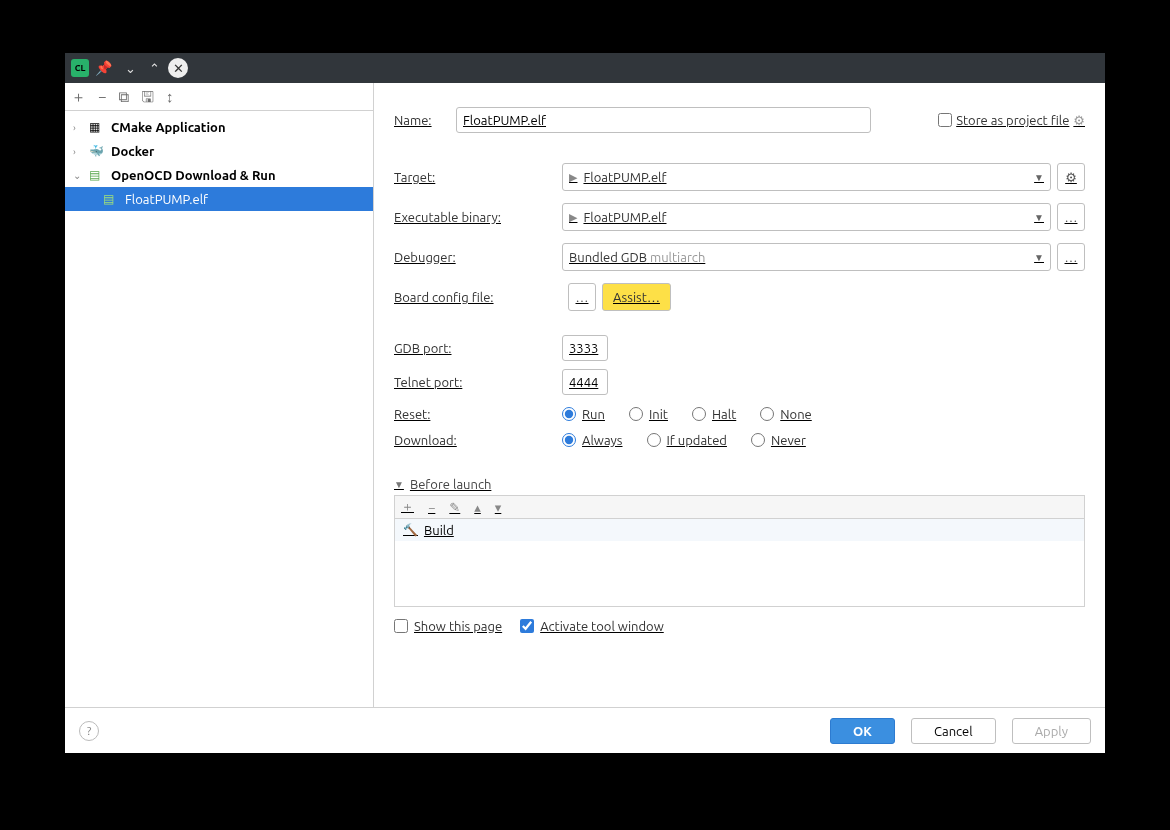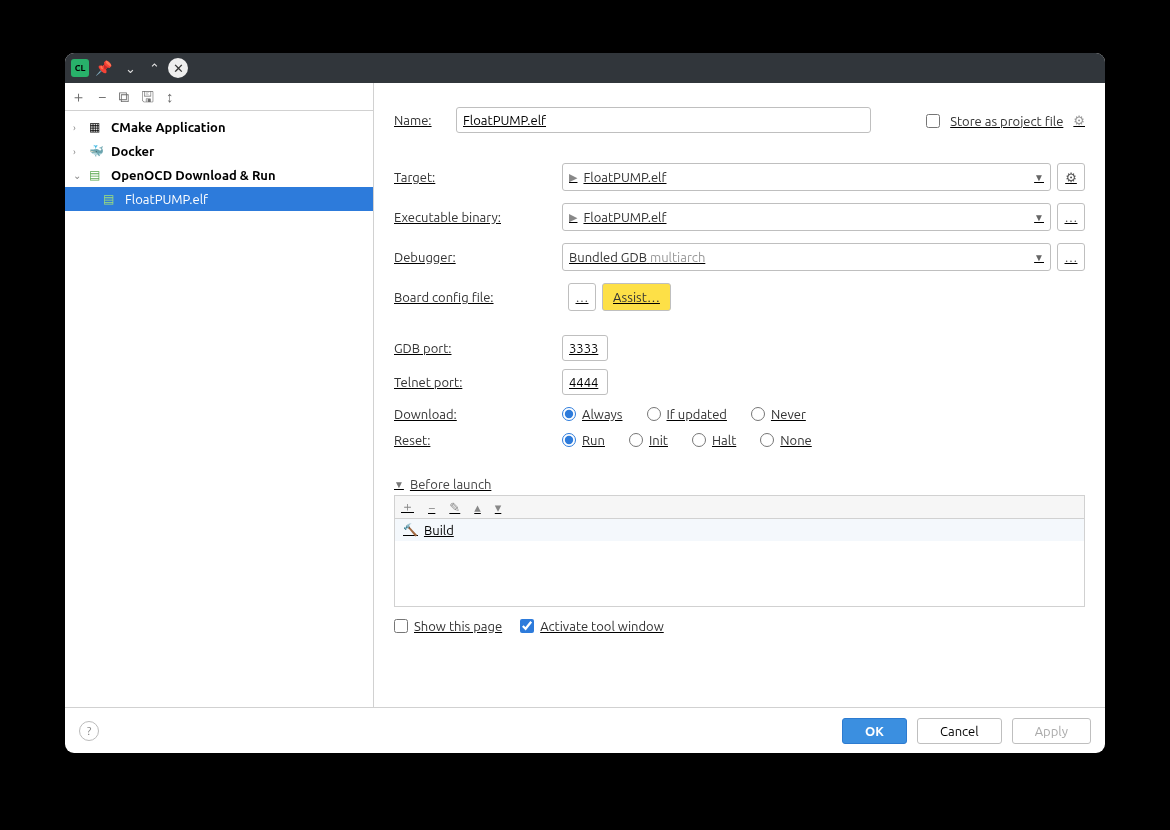--- a/index.html
+++ b/index.html
@@ -1,17 +1,17 @@
 <!DOCTYPE html>
 <html><head>
 <meta charset="utf-8">
 <style>
 * { box-sizing: border-box; margin: 0; padding: 0; font-family: -apple-system, "Segoe UI", Ubuntu, sans-serif; font-size: 13px; }
 body { background: #000; width: 1170px; height: 830px; position: relative; }
-.window { position: absolute; left: 65px; top: 53px; width: 1040px; height: 700px; background: #fff; border-radius: 9px; overflow: hidden; display: flex; flex-direction: column; }
+.window { position: absolute; left: 65px; top: 53px; width: 1040px; height: 700px; background: #fff; border-radius: 0; overflow: hidden; display: flex; flex-direction: column; }
 .titlebar { height: 30px; background: #31363b; color: #e0e0e0; display: flex; align-items: center; padding: 0 6px; }
 .titlebar .app-icon { width: 18px; height: 18px; background: #28b16a; border-radius: 3px; margin-right: 6px; display:flex; align-items:center; justify-content:center; font-size:9px; color:#000; font-weight:bold;}
 .titlebar .pin { color: #ccc; font-size: 14px; margin-right: 4px; }
 .titlebar .title { flex: 1; text-align: center; color: #ddd; }
 .titlebar .wbtn { width: 20px; height: 20px; display:flex; align-items:center; justify-content:center; color:#ddd; margin-left:4px; cursor:pointer; }
 .titlebar .wbtn.close { background:#eee; color:#333; border-radius:50%; }
 
 .body { flex:1; display:flex; min-height:0; }
 .sidebar { width: 309px; border-right:1px solid #d1d1d1; display:flex; flex-direction:column; }
 .toolbar { height: 28px; border-bottom:1px solid #d1d1d1; display:flex; align-items:center; padding:0 6px; gap:12px; color:#6e6e6e; }
@@ -25,21 +25,21 @@
 .il2 { padding-left: 38px; }
 .sidebar-bottom { padding:10px 12px; }
 .sidebar-bottom a { color:#2470c7; text-decoration:none; cursor:pointer; }
 
 .main { flex:1; padding:24px 20px 10px 20px; display:flex; flex-direction:column; overflow:auto;text-decoration:underline; }
 .row { display:flex; align-items:center; margin-bottom:12px; }
 .row .lbl { width:168px; color:#333; }
 .row.tight { margin-bottom:8px; }
 input[type=text].txt { border:1px solid #bfbfbf; border-radius:3px; padding:4px 6px; height:26px; background:#fff; }
 .name-row input { width:415px; }
-.store { margin-left:auto; display:flex; align-items:flex-end; gap:10px; color:#333;}
+.store { margin-left:auto; display:flex; align-items:center; gap:4px; color:#333;}
 .gear-small { color:#999; font-size:13px; }
 .dropdown { flex:1; display:flex; align-items:center; border:1px solid #bfbfbf; border-radius:3px; height:28px; padding:0 6px; background:#fff; cursor:pointer; }
 .dropdown .dd-icon { color:#888; font-size:11px; margin-right:6px;}
 .dropdown .dd-text { flex:1; color:#333; }
 .dropdown .dd-caret { color:#666; font-size:10px;}
 .dropdown .muted { color:#999; }
 .btn-icon { width:28px; height:28px; border:1px solid #bfbfbf; border-radius:3px; background:#fff; display:flex; align-items:center; justify-content:center; margin-left:6px; cursor:pointer; color:#555;}
 .btn { height:28px; border:1px solid #bfbfbf; border-radius:3px; background:#fde047; padding:0 10px; margin-left:6px; cursor:pointer; display:flex; align-items:center; color:#333;}
 .small-input { width:46px; text-align:left; }
 .radios { display:flex; gap:24px; align-items:center; }
@@ -50,21 +50,21 @@
 .bl-toolbar { height:24px; border:1px solid #d1d1d1; background:#f6f6f6; display:flex; align-items:center; padding:0 6px; gap:14px; color:#888;}
 .bl-toolbar span{cursor:pointer; font-size:13px;}
 .bl-list { border:1px solid #d1d1d1; border-top:none; height:88px; background:#fff; }
 .bl-item { padding:4px 8px; display:flex; align-items:center; gap:6px; background:#f4f8fc;}
 .hammer { color:#3b8f3b; font-size:12px;}
 .bottom-checks { display:flex; gap:18px; margin-top:12px;}
 .bottom-checks label { display:flex; align-items:center; gap:6px; color:#333;}
 
 .footer { height:46px; border-top:1px solid #d1d1d1; display:flex; align-items:center; padding:0 14px; }
 .footer .help { width:20px;height:20px;border:1px solid #bbb;border-radius:50%;display:flex;align-items:center;justify-content:center;color:#888;font-size:12px;cursor:pointer;}
-.footer .btns { margin-left:auto; display:flex; gap:10px;}
+.footer .btns { margin-left:auto; display:flex; gap:16px;}
 .footer .fbtn { height:26px; padding:0 22px; border:1px solid #bfbfbf; border-radius:3px; background:#fff; cursor:pointer; display:flex;align-items:center;}
 .footer .fbtn.primary { background:#3b8fe0; color:#fff; border-color:#2d7bd0; font-weight:bold;}
 .footer .fbtn.disabled { color:#aaa; }
 input[type=checkbox], input[type=radio]{ width:14px;height:14px; accent-color:#2D7BDB;}
 .cfgpath { width:405px; }
 </style>
 </head>
 <body>
 
 <div class="window">
@@ -161,55 +161,55 @@
       <div class="row tight">
         <div class="lbl">GDB port:</div>
         <input type="text" class="txt small-input" value="3333" style="">
       </div>
       <div class="row">
         <div class="lbl">Telnet port:</div>
         <input type="text" class="txt small-input" value="4444" style="">
       </div>
 
       <div class="row">
+        <div class="lbl">Reset:</div>
+        <div class="radios">
+          <label>
+              <input type="radio" name="rs" checked="" style="">
+              <span>Run</span>
+            </label>
+          <label>
+              <input type="radio" name="rs" style="">
+              <span>Init</span>
+            </label>
+          <label>
+              <input type="radio" name="rs" style="">
+              <span>Halt</span>
+            </label>
+          <label>
+              <input type="radio" name="rs" style="">
+              <span>None</span>
+            </label>
+        </div>
+      </div>
+
+      <div class="row">
         <div class="lbl">Download:</div>
         <div class="radios">
           <label>
               <input type="radio" name="dl" checked="" style="">
               <span>Always</span>
             </label>
           <label>
               <input type="radio" name="dl" style="">
               <span>If updated</span>
             </label>
           <label>
               <input type="radio" name="dl" style="">
               <span>Never</span>
-            </label>
-        </div>
-      </div>
-
-      <div class="row">
-        <div class="lbl">Reset:</div>
-        <div class="radios">
-          <label>
-              <input type="radio" name="rs" checked="" style="">
-              <span>Run</span>
-            </label>
-          <label>
-              <input type="radio" name="rs" style="">
-              <span>Init</span>
-            </label>
-          <label>
-              <input type="radio" name="rs" style="">
-              <span>Halt</span>
-            </label>
-          <label>
-              <input type="radio" name="rs" style="">
-              <span>None</span>
             </label>
         </div>
       </div>
 
       <div class="section-head">
         <span class="caret">▼</span>
         <span>Before launch</span>
       </div>
       <div class="bl-toolbar">
         <span>＋</span>

